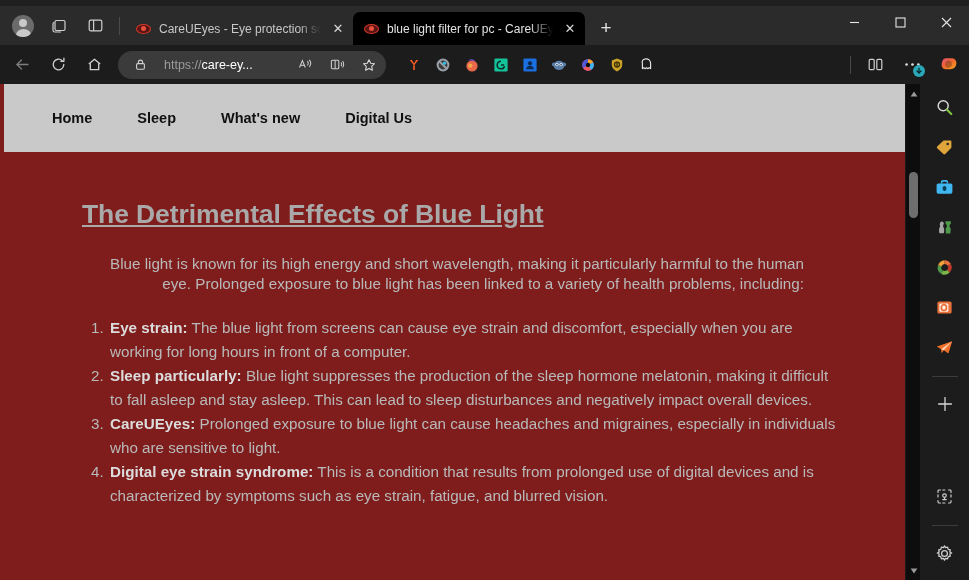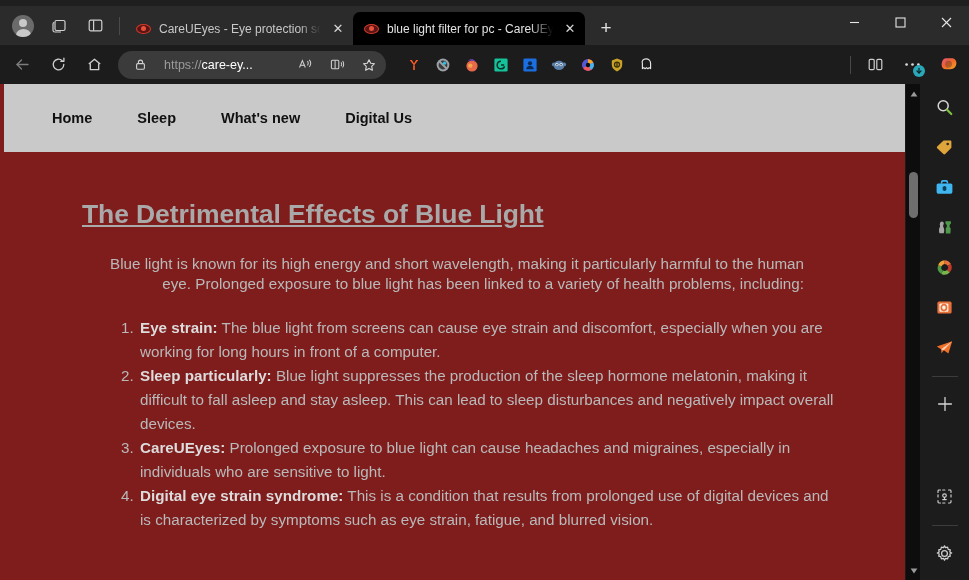--- a/index.html
+++ b/index.html
@@ -163,21 +163,21 @@
     text-decoration: underline;
   }
   p.intro {
     margin-top: 24px; width: 722px;
     font-size: 15.2px; line-height: 20px; color: #b9b9b9; text-align: right;
   }
   ol.effects {
     margin-top: 22px; width: 760px; padding-left: 26px;
     font-size: 15.2px; line-height: 24px; color: #b9b9b9;
   }
-  ol.effects li { margin-bottom: 0px; padding-left: 2px; margin-left: 30px; }
+  ol.effects li { margin-bottom: 0px; padding-left: 2px; }
   ol.effects li b { color: #dcdcdc; font-weight: bold; }
 
   
   .pg-scroll {
     position: absolute; top: 84px; left: 905px; width: 15px; height: 496px;
     background: #0d0d0d; border-left: 1px solid #1a1a1a;
   }
   .pg-arrow {
     position: absolute; left: 0; width: 15px; height: 15px;
     display: flex; align-items: center; justify-content: center;

